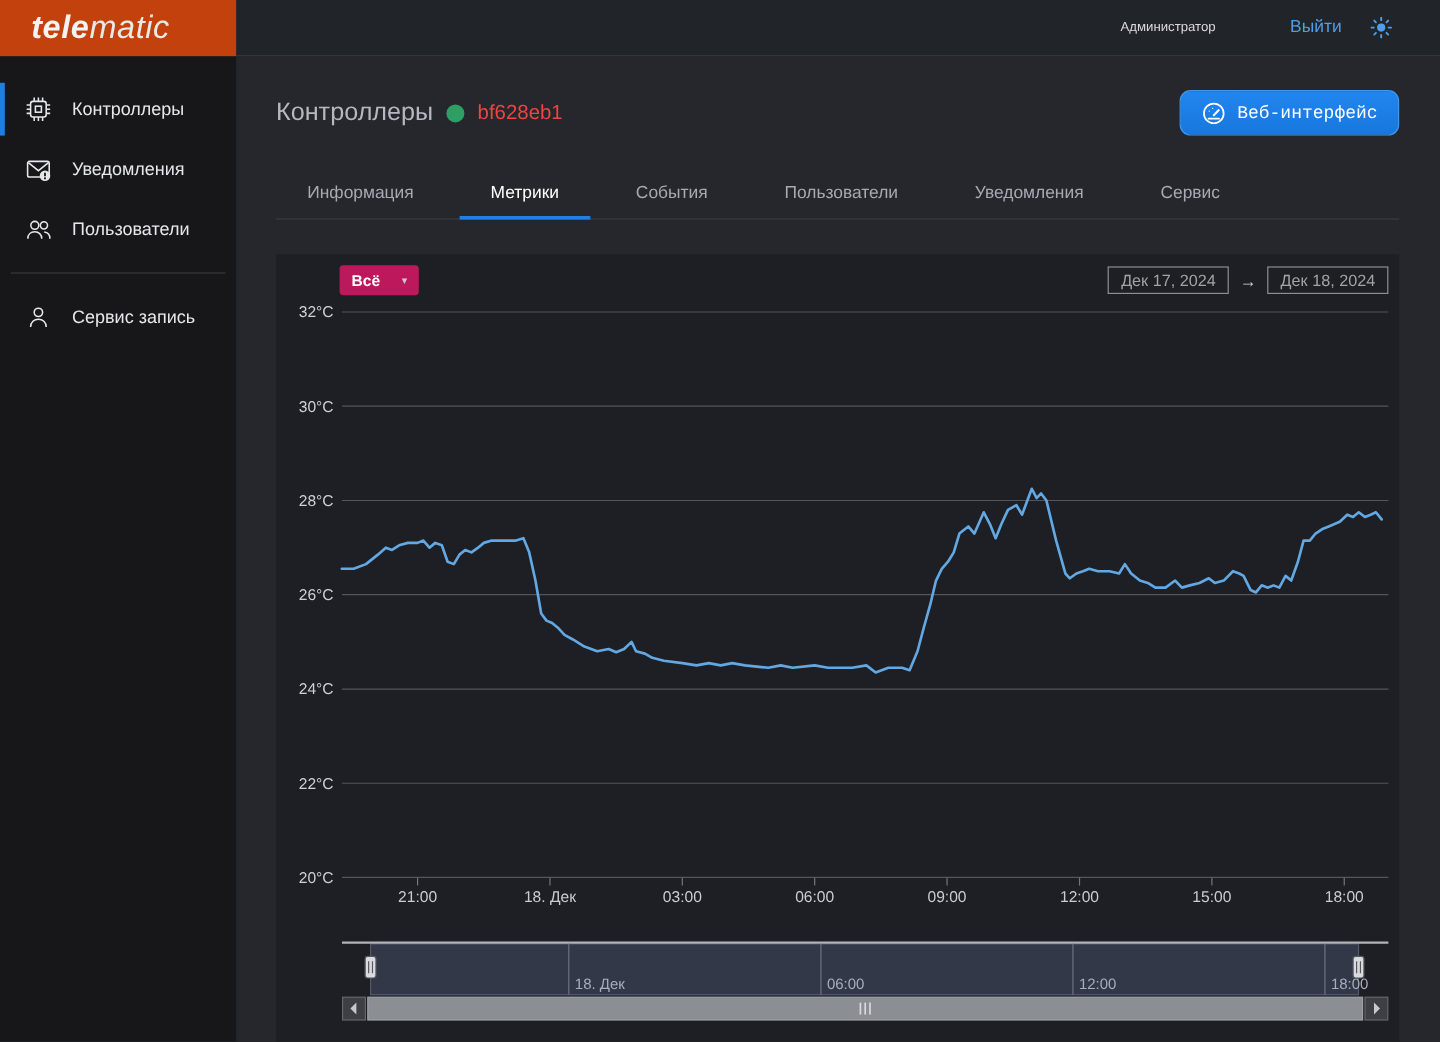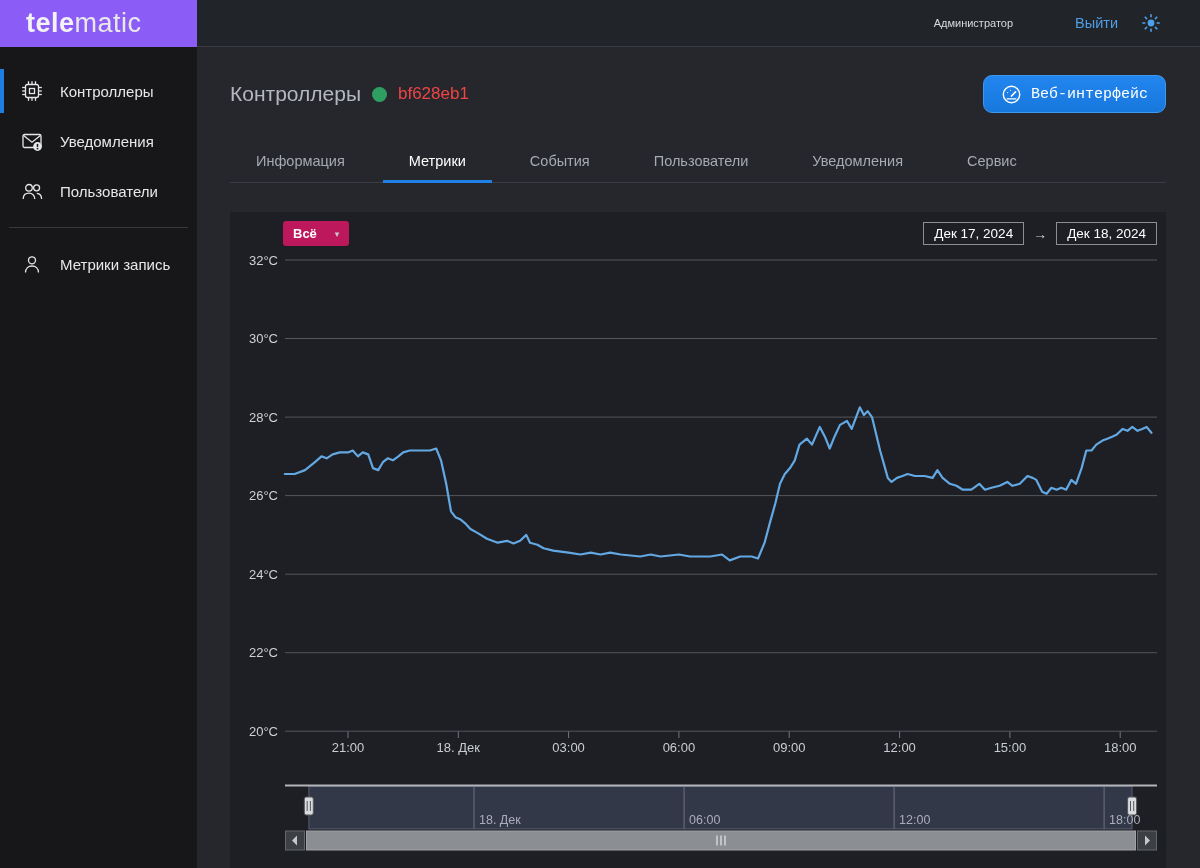--- a/index.html
+++ b/index.html
@@ -1,20 +1,20 @@
 <!DOCTYPE html>
 <html><head>
 <meta charset="utf-8">
 <style>
   * { box-sizing: border-box; margin: 0; padding: 0; }
   html,body { width:1200px; height:868px; overflow:hidden; background:#25272c;
     font-family:"Liberation Sans", sans-serif; }
   
   .topbar { display:flex; height:47px; }
-  .logo-box { width:197px; background:#8b5cf6; display:flex; align-items:center; padding-left:26px; }
+  .logo-box { width:197px; background:#c2410c; display:flex; align-items:center; padding-left:26px;font-style:italic; }
   .logo { font-size:27px; color:#f3f3f3; letter-spacing:.5px; }
   .logo b { font-weight:700; }
   .logo span { font-weight:300; color:#e9e9e9; }
   .topbar-right { flex:1; background:#212429; border-bottom:1px solid #383b41;
     display:flex; align-items:center; justify-content:flex-end; gap:24px; padding-right:40px; }
   .admin-label { color:#d8dade; font-size:11px; }
   .logout-link { color:#4f9fe8; font-size:14.5px; cursor:pointer;margin-left:38px; }
   .sun { color:#4f9fe8; display:flex; }
   
   .app-row { display:flex; height:821px; }
@@ -41,21 +41,21 @@
   .tab { padding:10px 26px 11px; font-size:14.5px; color:#a6aab1; cursor:pointer;
     border-bottom:3px solid transparent; margin-bottom:-1px; }
   .tab.active { color:#ffffff; border-bottom-color:#2080e8; }
   
   .panel { position:relative; margin-top:29px; width:936px; height:656px; background:#1d1f24; }
   .range-btn { position:absolute; top:9px; left:53px; background:#be185d; border:none; border-radius:3px;
     padding:5px 10px; color:#fff; font-size:13px; font-weight:bold; cursor:pointer; font-family:inherit;
     display:flex; align-items:center; gap:18px; z-index:2; }
   .range-caret { font-size:9px; color:#c9c9c9; font-weight:normal; }
   .date-range { position:absolute; top:10px; right:9px; display:flex; align-items:center; gap:9px; z-index:2; }
-  .date-box { border:1px solid #8b8e93; padding:3px 10px; color:#ffffff; font-size:13.5px; cursor:text; }
+  .date-box { border:1px solid #8b8e93; padding:3px 10px; color:#a3a3a3; font-size:13.5px; cursor:text; }
   .date-arrow { color:#cfd1d4; font-size:14px; }
   #chart-svg { position:absolute; inset:0; font-family:"Liberation Sans", sans-serif; }
   .ax  { fill:#ced1d5; font-size:13px; }
   .ax2 { fill:#c9ccd1; font-size:13px; }
   .axn { fill:#a9adba; font-size:12.5px; }
 </style>
 </head>
 <body>
 
 <div class="topbar">
@@ -135,21 +135,21 @@
     </div>
     <div class="side-divider"></div>
     <div class="side-item">
 
       <span class="side-icon">
         <svg viewBox="0 0 22 22" fill="none" stroke="#e6e7e9" stroke-width="1.3">
           <circle cx="11" cy="7.3" r="3.5"></circle>
           <path d="M4.5,19.6 c0-4.2 3-6.6 6.5-6.6 s6.5,2.4 6.5,6.6"></path>
         </svg>
         </span>
-      <span>Метрики запись</span>
+      <span>Сервис запись</span>
     </div>
   </div>
 
   <div class="content">
     <div class="header-row">
       <div class="title-group">
         <span class="section-title">Контроллеры</span>
         <span class="status-dot"></span>
         <span class="device-id">bf628eb1</span>
       </div>

